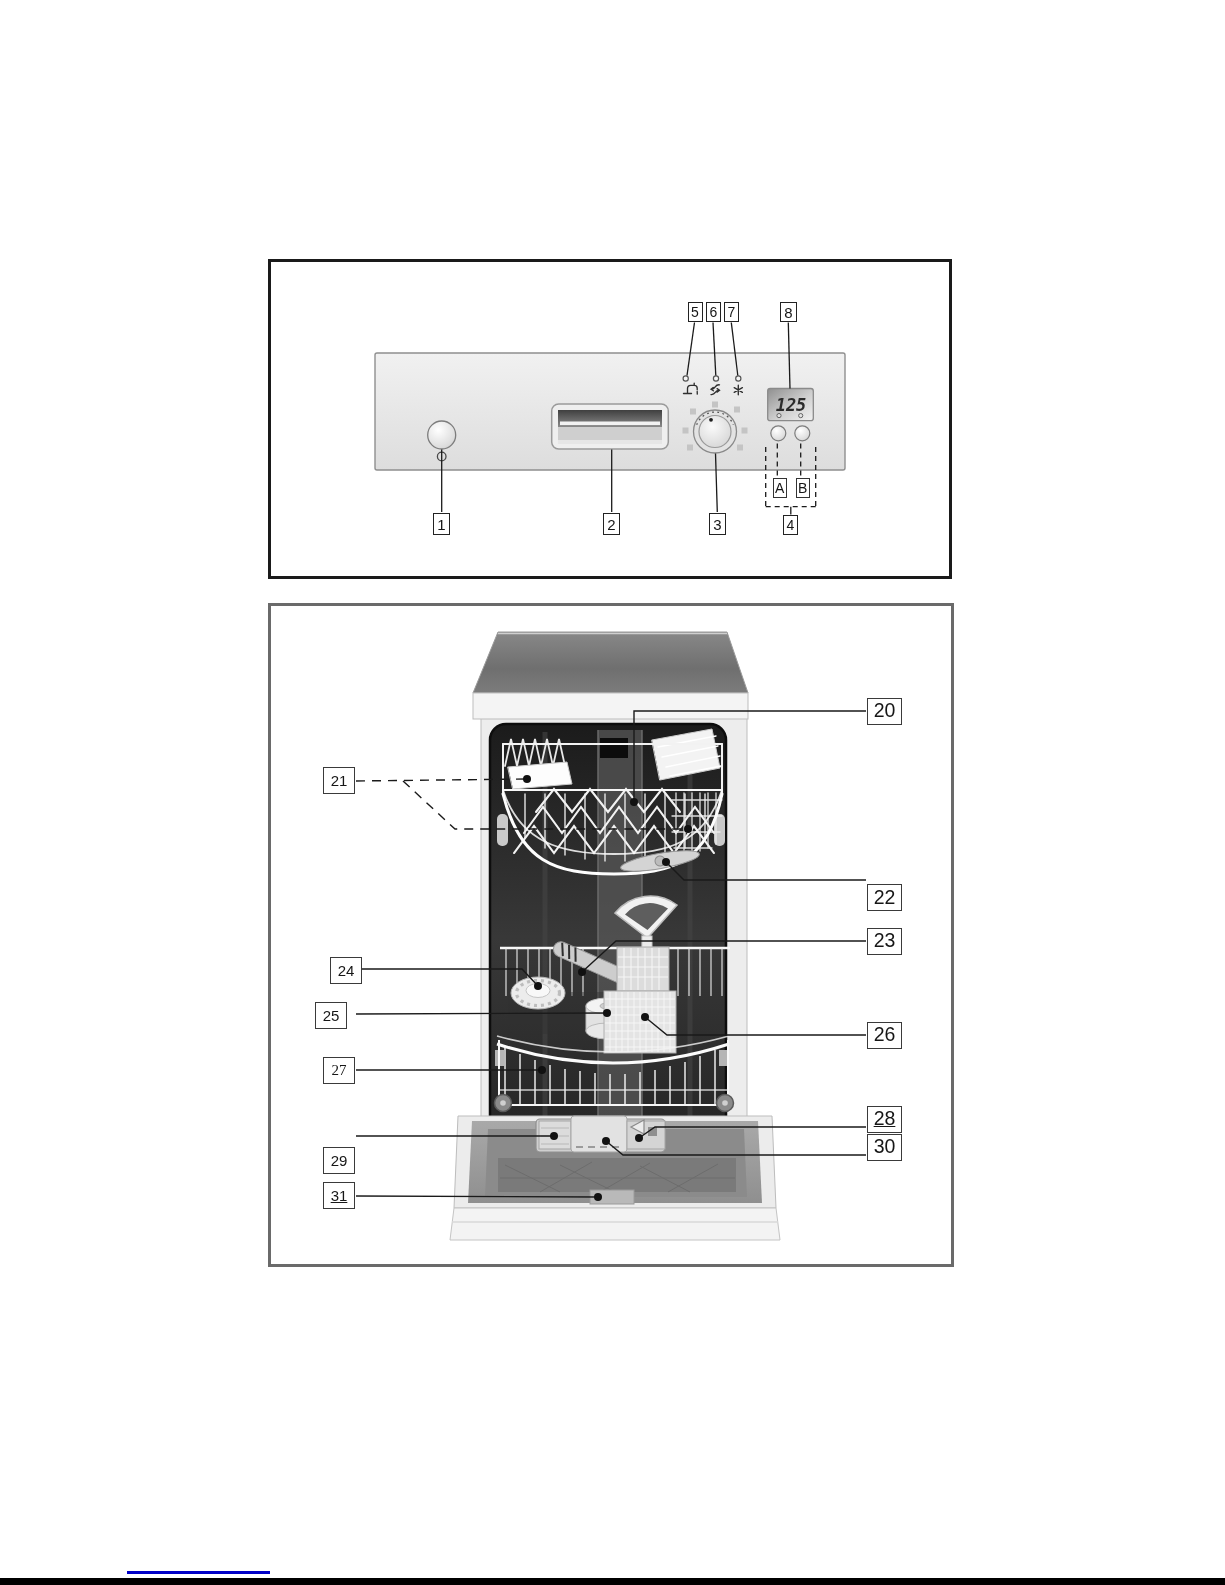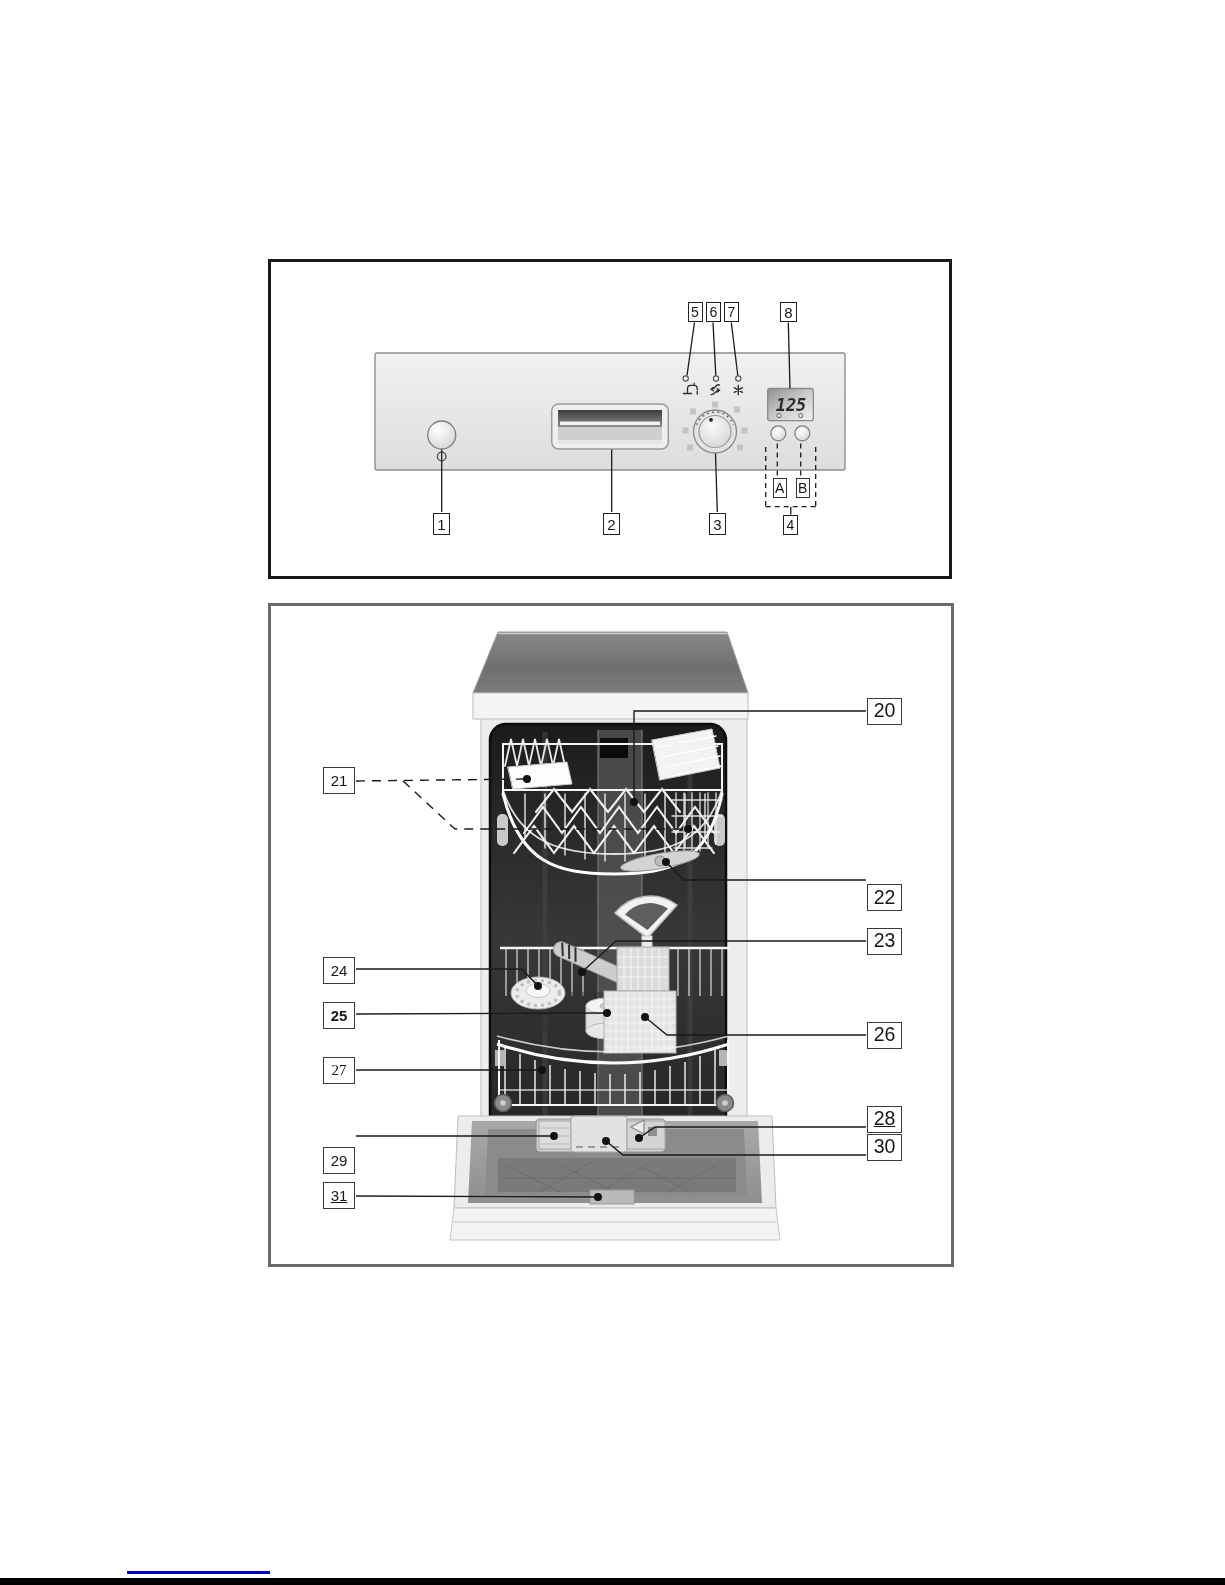--- a/index.html
+++ b/index.html
@@ -400,22 +400,22 @@
 <div class="callout f1" style="left:709px;top:513px;">3</div>
 <div class="callout f1s" style="left:783px;top:515px;">4</div>
 <div class="callout f1s" style="left:687.5px;top:302px;">5</div>
 <div class="callout f1s" style="left:705.8px;top:302px;">6</div>
 <div class="callout f1s" style="left:724px;top:302px;">7</div>
 <div class="callout f1" style="left:780px;top:302px;width:17px;height:20px;">8</div>
 <div class="callout fAB" style="left:773px;top:478px;">A</div>
 <div class="callout fAB" style="left:796px;top:478px;">B</div>
 
 <div class="callout f2" style="left:323px;top:766.5px;">21</div>
-<div class="callout f2" style="left:323px;top:956.5px;">24</div>
-<div class="callout f2" style="left:323px;top:1001.5px;font-weight:bold;">25</div>
+<div class="callout f2" style="left:330px;top:956.5px;">24</div>
+<div class="callout f2" style="left:315px;top:1001.5px;">25</div>
 <div class="callout f2" style="left:323px;top:1056.5px;font-family:Liberation Serif, serif;">27</div>
 <div class="callout f2" style="left:323px;top:1122.5px;margin-top:24px;">29</div>
 <div class="callout f2" style="left:323px;top:1181.5px;text-decoration:underline;">31</div>
 <div class="callout f2r" style="left:867px;top:697.5px;">20</div>
 <div class="callout f2r" style="left:867px;top:884px;text-align:right;">22</div>
 <div class="callout f2r" style="left:867px;top:927.5px;text-align:center;">23</div>
 <div class="callout f2r" style="left:867px;top:1021.5px;">26</div>
 <div class="callout f2r" style="left:867px;top:1105.5px;text-decoration:underline;">28</div>
 <div class="callout f2r" style="left:867px;top:1133.5px;text-align:center;">30</div>
 

